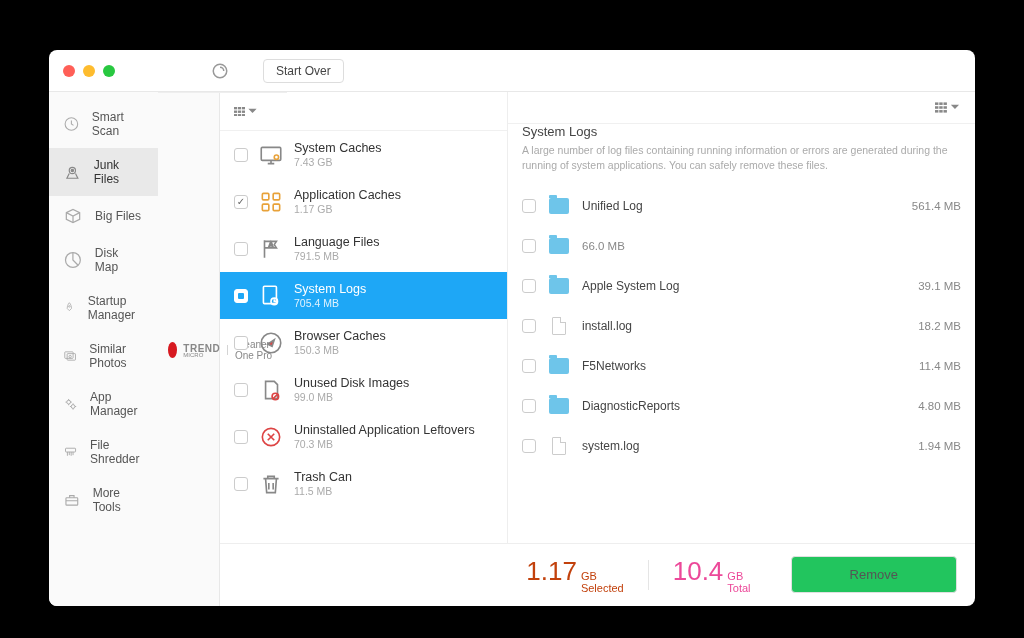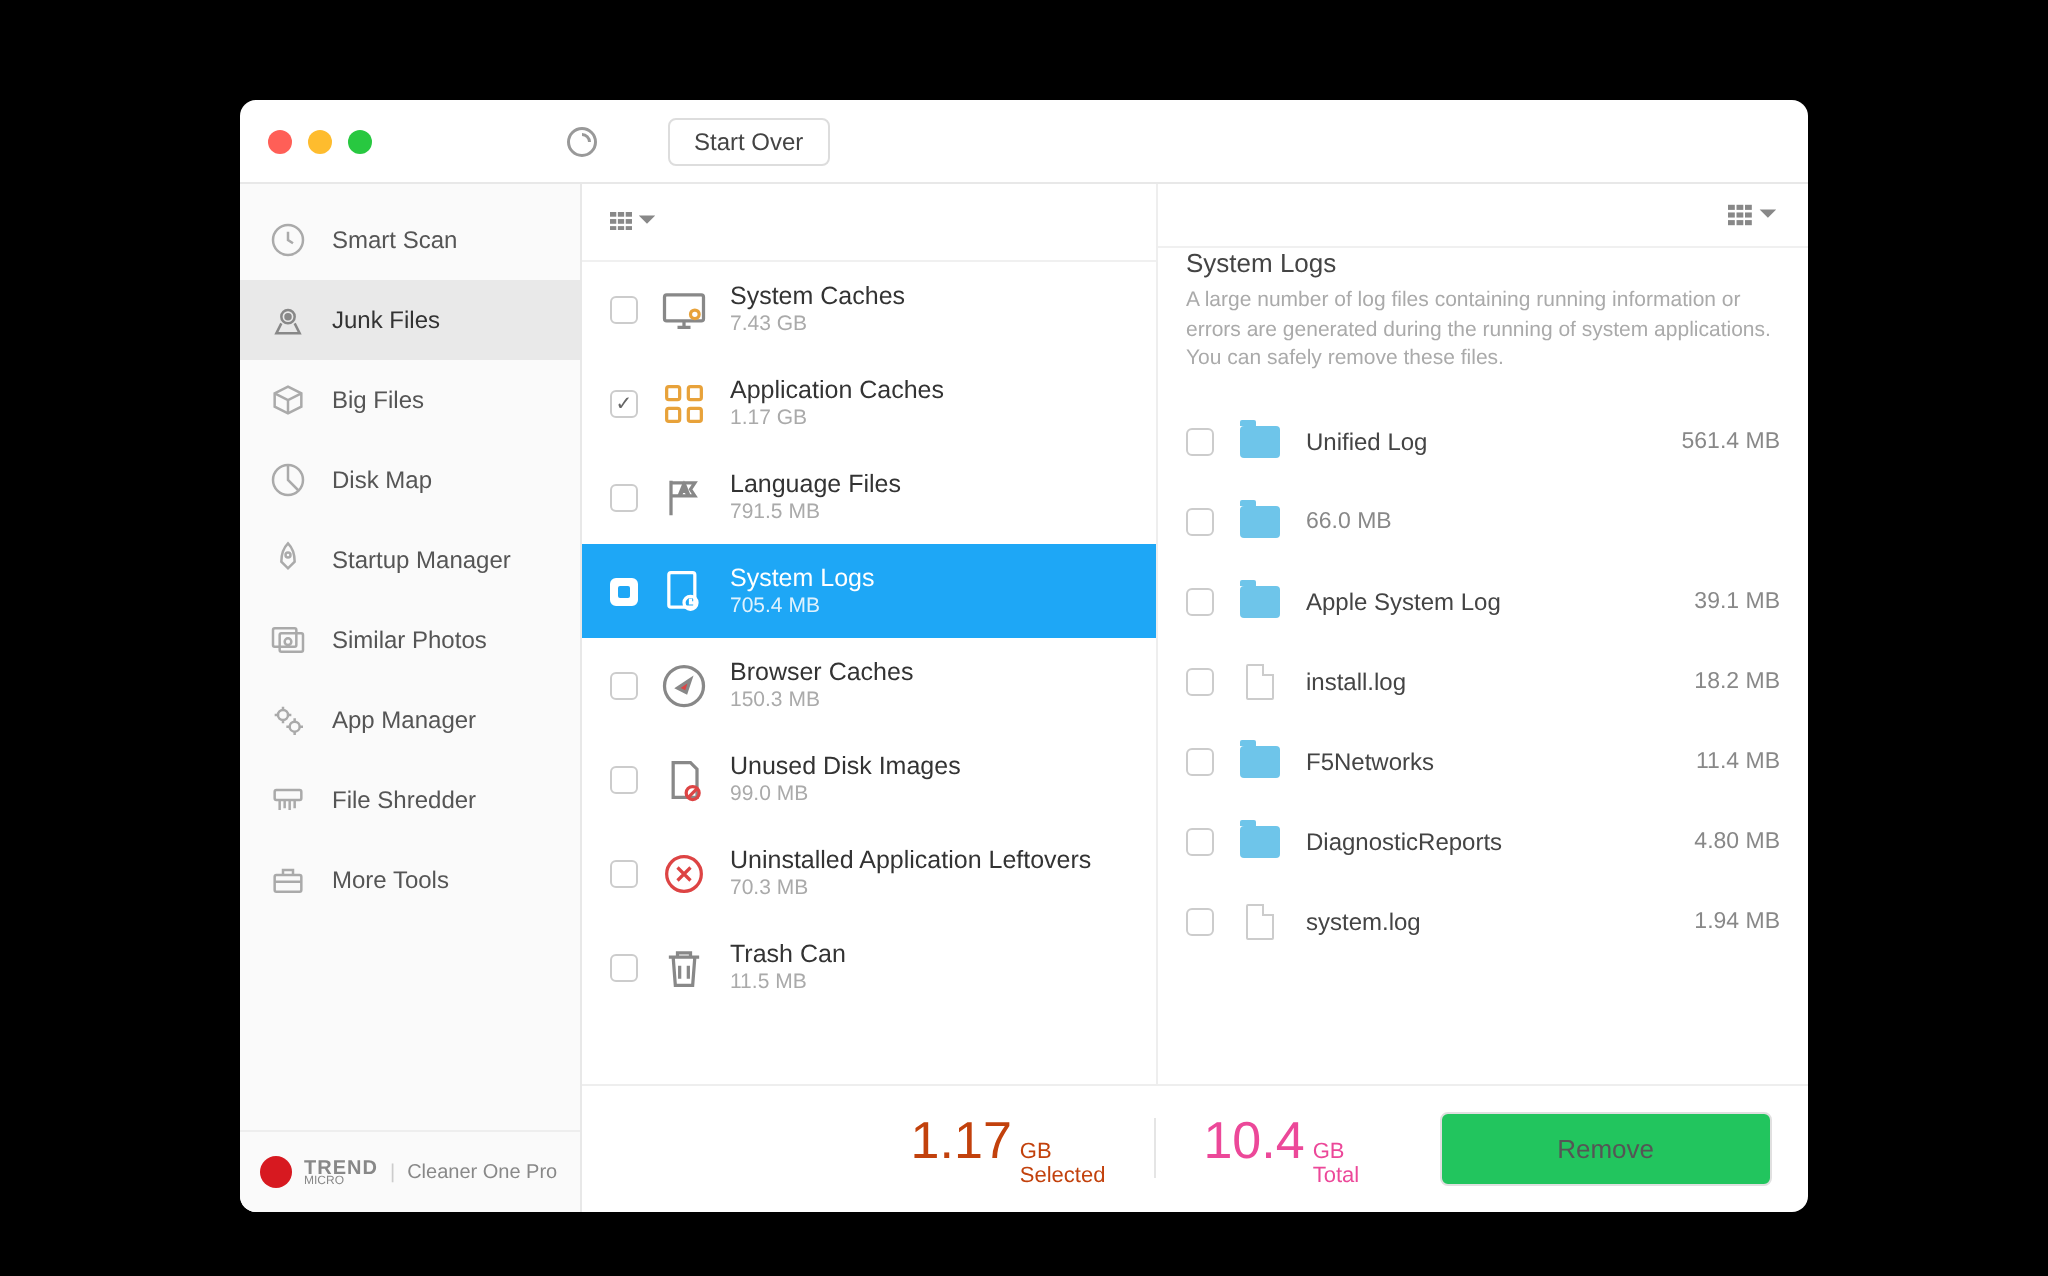--- a/index.html
+++ b/index.html
@@ -1,27 +1,27 @@
 <!DOCTYPE html>
 <html><head>
 <meta charset="utf-8">
 <style>
 * { margin: 0; padding: 0; box-sizing: border-box; font-family: -apple-system, BlinkMacSystemFont, "Segoe UI", Helvetica, Arial, sans-serif; }
 body { background: #000; display: flex; align-items: center; justify-content: center; height: 638px; width: 1024px; }
-.window { width: 784px; height: 556px; background: #fff; border-radius: 8px; overflow: hidden; display: flex; flex-direction: column; box-shadow: 0 10px 40px rgba(0,0,0,0.5); margin-top: 18px; }
+.window { width: 926px; height: 556px; background: #fff; border-radius: 8px; overflow: hidden; display: flex; flex-direction: column; box-shadow: 0 10px 40px rgba(0,0,0,0.5); margin-top: 18px; }
 .titlebar { height: 42px; display: flex; align-items: center; padding: 0 14px; border-bottom: 1px solid #e8e8e8; }
 .traffic { display: flex; gap: 8px; }
 .dot { width: 12px; height: 12px; border-radius: 50%; }
 .dot.red { background: #ff5f57; }
 .dot.yellow { background: #febc2e; }
 .dot.green { background: #28c840; }
 .titlebar-icon { margin-left: 96px; width: 18px; height: 18px; color: #999; }
 .start-over { margin-left: 34px; font-size: 12px; color: #444; background: #fff; border: 1px solid #ddd; border-radius: 4px; padding: 4px 12px; cursor: pointer; }
 .body { flex: 1; display: flex; overflow: hidden; }
-.sidebar { width: 171px; background: #fafafa; border-right: 1px solid #e8e8e8; display: flex; flex-direction: column; }
+.sidebar { width: 171px; background: #fafafa; border-right: 1px solid #e8e8e8; display: flex; flex-direction: row; }
 .sidebar-list { padding-top: 8px; flex: 1; }
 .sidebar-item { display: flex; align-items: center; gap: 12px; padding: 10px 14px; font-size: 12px; color: #555; cursor: pointer; }
 .sidebar-item.active { background: #e9e9e9; color: #333; }
 .sidebar-icon { width: 20px; height: 20px; color: #aaa; display: flex; align-items: center; justify-content: center; }
 .sidebar-item.active .sidebar-icon { color: #888; }
 .sidebar-footer { padding: 12px 10px; border-top: 1px solid #eee; display: flex; align-items: center; gap: 6px; font-size: 10px; color: #888; }
 .trend-logo { width: 16px; height: 16px; background: #d71920; border-radius: 50%; }
 .main { flex: 1; display: flex; flex-direction: column; overflow: hidden; }
 .main-inner { flex: 1; display: flex; overflow: hidden; }
 .categories { width: 288px; border-right: 1px solid #eee; display: flex; flex-direction: column; overflow: hidden; }

